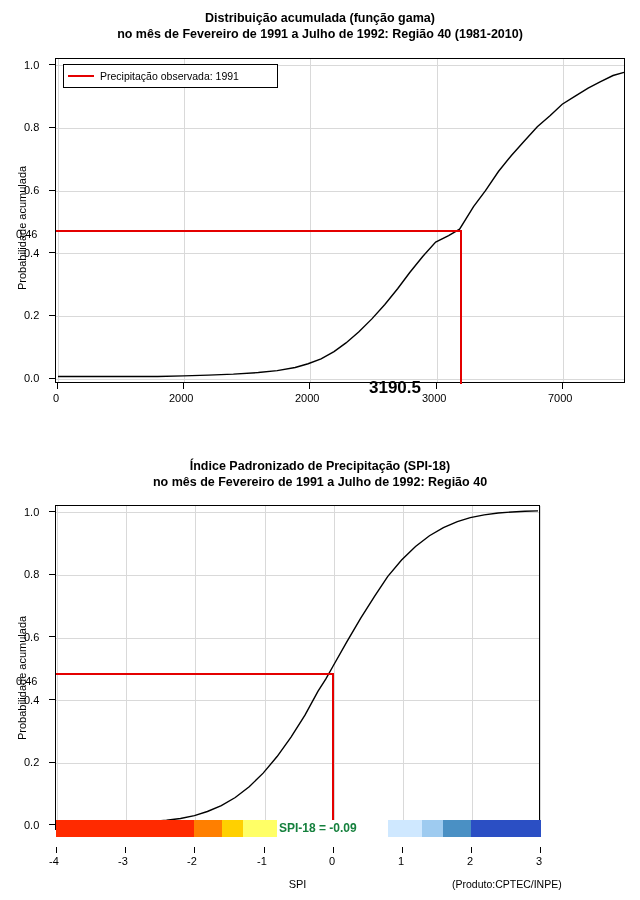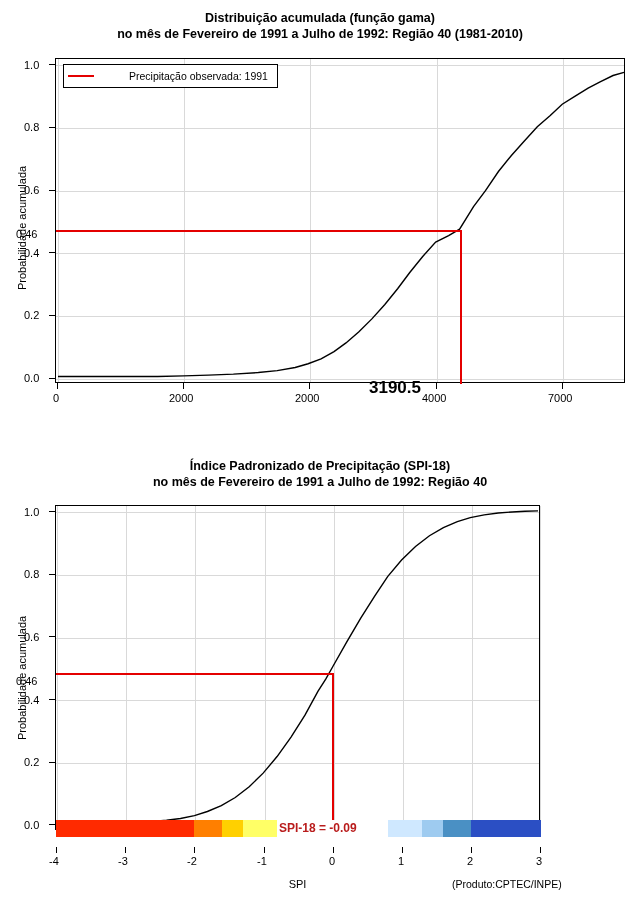--- a/index.html
+++ b/index.html
@@ -116,21 +116,21 @@
     height: 14px;
     padding-left: 4px;
   }
   .legend-swatch-line {
     width: 26px;
     height: 0;
     border-top: 2px solid #e40000;
     margin-right: 6px;
     flex: none;
   }
-  .legend-text { white-space: nowrap; font-size: 10.5px; margin-left: 29px; }
+  .legend-text { white-space: nowrap; font-size: 10.5px; }
 
   .marker-line {
     position: absolute;
     background: #e40000;
   }
   .value-label {
     position: absolute;
     font-size: 17px;
     font-weight: bold;
     white-space: nowrap;
@@ -145,21 +145,21 @@
     position: absolute;
     display: flex;
     height: 17px;
   }
   .spi-seg { height: 100%; }
 
   .spi-value-label {
     position: absolute;
     font-size: 12px;
     font-weight: bold;
-    color: #b91c1c;
+    color: #15803d;
     white-space: nowrap;
   }
   .credit {
     position: absolute;
     font-size: 10.5px;
     white-space: nowrap;
   }
 </style>
 </head>
 <body>
@@ -191,21 +191,21 @@
 
   <div class="tick-mark" style="left:57px; top:383px; width:1px; height:6px;"></div>
   <div class="tick-mark" style="left:183px; top:383px; width:1px; height:6px;"></div>
   <div class="tick-mark" style="left:309px; top:383px; width:1px; height:6px;"></div>
   <div class="tick-mark" style="left:436px; top:383px; width:1px; height:6px;"></div>
   <div class="tick-mark" style="left:562px; top:383px; width:1px; height:6px;"></div>
 
   <div class="tick-label" style="left:53px; top:392px;">0</div>
   <div class="tick-label" style="left:169px; top:392px;">2000</div>
   <div class="tick-label" style="left:295px; top:392px;">2000</div>
-  <div class="tick-label" style="left:422px; top:392px;">4000</div>
+  <div class="tick-label" style="left:422px; top:392px;">3000</div>
   <div class="tick-label" style="left:548px; top:392px;">7000</div>
 
 
   <div class="plot-area" id="plot-top">
 
     <div class="grid-line grid-h" style="top:6px;"></div>
     <div class="grid-line grid-h" style="top:69px;"></div>
     <div class="grid-line grid-h" style="top:132px;"></div>
     <div class="grid-line grid-h" style="top:194px;"></div>
     <div class="grid-line grid-h" style="top:257px;"></div>

